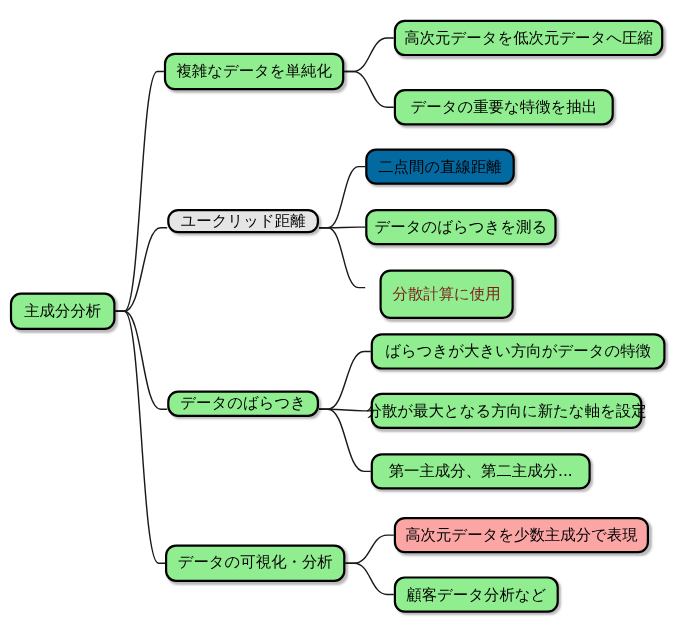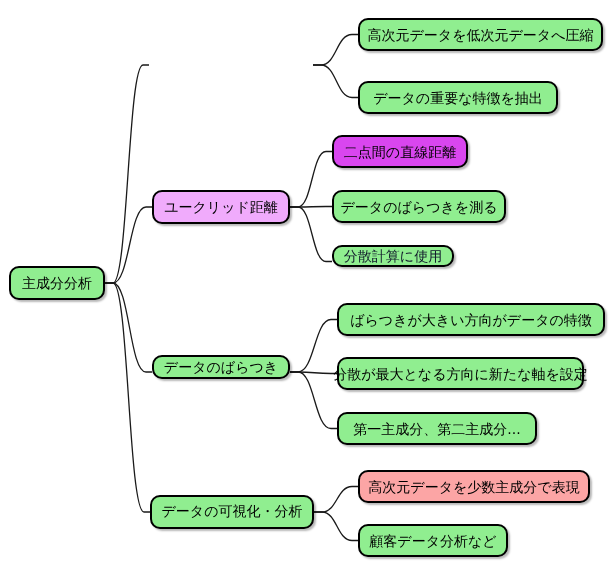--- a/index.html
+++ b/index.html
@@ -54,26 +54,27 @@
       <path d="M 290 207 L 298 207 C 312 207 312 206.5 326 206.5 L 332 206.5" fill="none" stroke="#1a1a1a" stroke-width="1.3"></path>
       <path d="M 290 207 L 298 207 C 312 207 312 261.5 326 261.5 L 332 261.5" fill="none" stroke="#1a1a1a" stroke-width="1.3"></path>
       <path d="M 290 372 L 298 372 C 314.5 372 314.5 319.5 331 319.5 L 337 319.5" fill="none" stroke="#1a1a1a" stroke-width="1.3"></path>
       <path d="M 290 372 L 298 372 C 314.5 372 314.5 373.5 331 373.5 L 337 373.5" fill="none" stroke="#1a1a1a" stroke-width="1.3"></path>
       <path d="M 290 372 L 298 372 C 314.5 372 314.5 428.5 331 428.5 L 337 428.5" fill="none" stroke="#1a1a1a" stroke-width="1.3"></path>
       <path d="M 314 512 L 322 512 C 337 512 337 486.5 352 486.5 L 358 486.5" fill="none" stroke="#1a1a1a" stroke-width="1.3"></path>
       <path d="M 314 512 L 322 512 C 337 512 337 540.5 352 540.5 L 358 540.5" fill="none" stroke="#1a1a1a" stroke-width="1.3"></path>
     </svg>
 
 <div class="mm-node" style="left: 9px; top: 266px; width: 96px; height: 34px; background: rgb(144, 238, 144); border-color: rgb(0, 0, 0); color: rgb(0, 0, 0);">主成分分析</div>
-    <div class="mm-node" style="left: 152px; top: 190px; width: 138px; height: 34px; background: #f0abfc; border-color: rgb(0, 0, 0); color: rgb(0, 0, 0);">ユークリッド距離</div>
+    <div class="mm-node" style="left: 149px; top: 48px; width: 164px; height: 34px; background: rgb(144, 238, 144); border-color: rgb(0, 0, 0); color: rgb(0, 0, 0);">複雑なデータを単純化</div>
+    <div class="mm-node" style="left: 152px; top: 190px; width: 138px; height: 22px; background: #e5e5e5; border-color: rgb(0, 0, 0); color: rgb(0, 0, 0);">ユークリッド距離</div>
     <div class="mm-node" style="left: 152px; top: 355px; width: 138px; height: 24px; background: rgb(144, 238, 144); border-color: rgb(0, 0, 0); color: rgb(0, 0, 0);">データのばらつき</div>
     <div class="mm-node" style="left: 150px; top: 495px; width: 164px; height: 34px; background: rgb(144, 238, 144); border-color: rgb(0, 0, 0); color: rgb(0, 0, 0); font-family: Liberation Mono, monospace;">データの可視化・分析</div>
     <div class="mm-node" style="left: 358px; top: 18px; width: 245px; height: 33px; background: rgb(144, 238, 144); border-color: rgb(0, 0, 0); color: rgb(0, 0, 0);">高次元データを低次元データへ圧縮</div>
     <div class="mm-node" style="left: 358px; top: 81px; width: 200px; height: 33px; background: rgb(144, 238, 144); border-color: rgb(0, 0, 0); color: rgb(0, 0, 0);">データの重要な特徴を抽出</div>
-    <div class="mm-node" style="left: 332px; top: 135px; width: 136px; height: 33px; background: #d946ef; border-color: rgb(0, 0, 0); color: rgb(0, 0, 0);">二点間の直線距離</div>
+    <div class="mm-node" style="left: 332px; top: 135px; width: 136px; height: 33px; background: #0369a1; border-color: rgb(0, 0, 0); color: rgb(0, 0, 0);">二点間の直線距離</div>
     <div class="mm-node" style="left: 332px; top: 190px; width: 174px; height: 33px; background: rgb(144, 238, 144); border-color: rgb(0, 0, 0); color: rgb(0, 0, 0);">データのばらつきを測る</div>
-    <div class="mm-node" style="left: 332px; top: 245px; width: 122px; height: 22px; background: rgb(144, 238, 144); border-color: rgb(0, 0, 0); color: #0f172a;">分散計算に使用</div>
+    <div class="mm-node" style="left: 345px; top: 245px; width: 122px; height: 45px; background: rgb(144, 238, 144); border-color: rgb(0, 0, 0); color: #7f1d1d;">分散計算に使用</div>
     <div class="mm-node" style="left: 337px; top: 303px; width: 268px; height: 33px; background: rgb(144, 238, 144); border-color: rgb(0, 0, 0); color: rgb(0, 0, 0);">ばらつきが大きい方向がデータの特徴</div>
     <div class="mm-node" style="left: 337px; top: 357px; width: 247px; height: 33px; background: rgb(144, 238, 144); border-color: rgb(0, 0, 0); color: rgb(0, 0, 0);">分散が最大となる方向に新たな軸を設定</div>
     <div class="mm-node" style="left: 337px; top: 412px; width: 200px; height: 33px; background: rgb(144, 238, 144); border-color: rgb(0, 0, 0); color: rgb(0, 0, 0);">第一主成分、第二主成分...</div>
     <div class="mm-node" style="left: 358px; top: 470px; width: 232px; height: 33px; background: #fca5a5; border-color: rgb(0, 0, 0); color: rgb(0, 0, 0);">高次元データを少数主成分で表現</div>
     <div class="mm-node" style="left: 358px; top: 524px; width: 150px; height: 33px; background: rgb(144, 238, 144); border-color: rgb(0, 0, 0); color: rgb(0, 0, 0);">顧客データ分析など</div>
   </div>
 
 </body></html>

